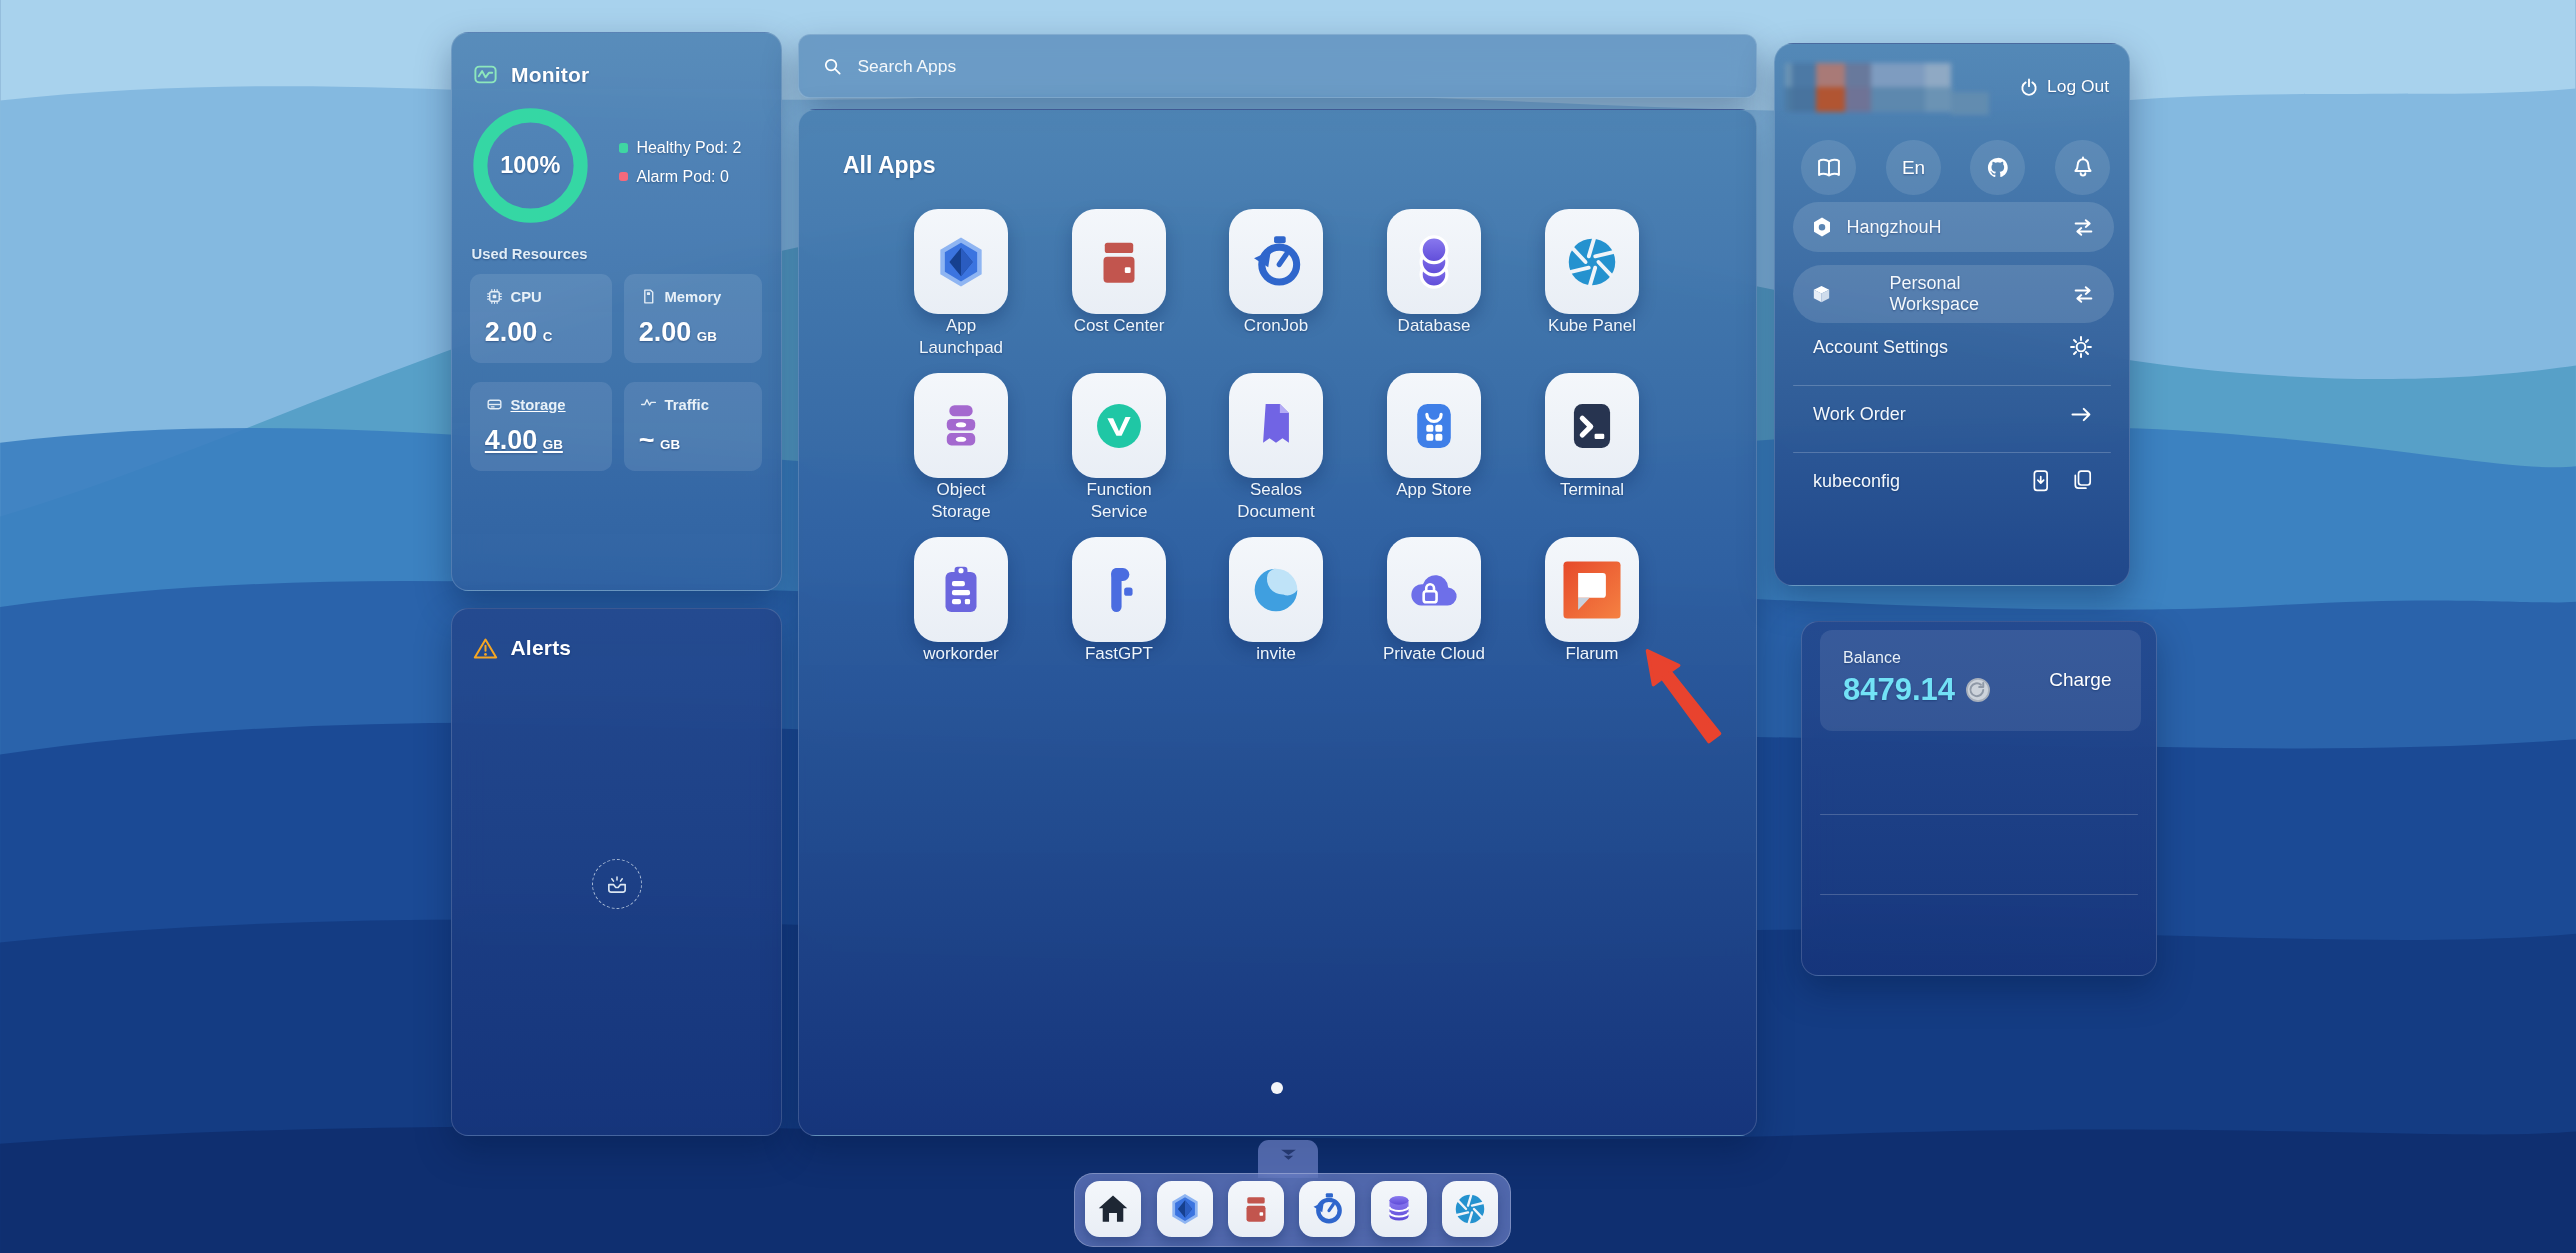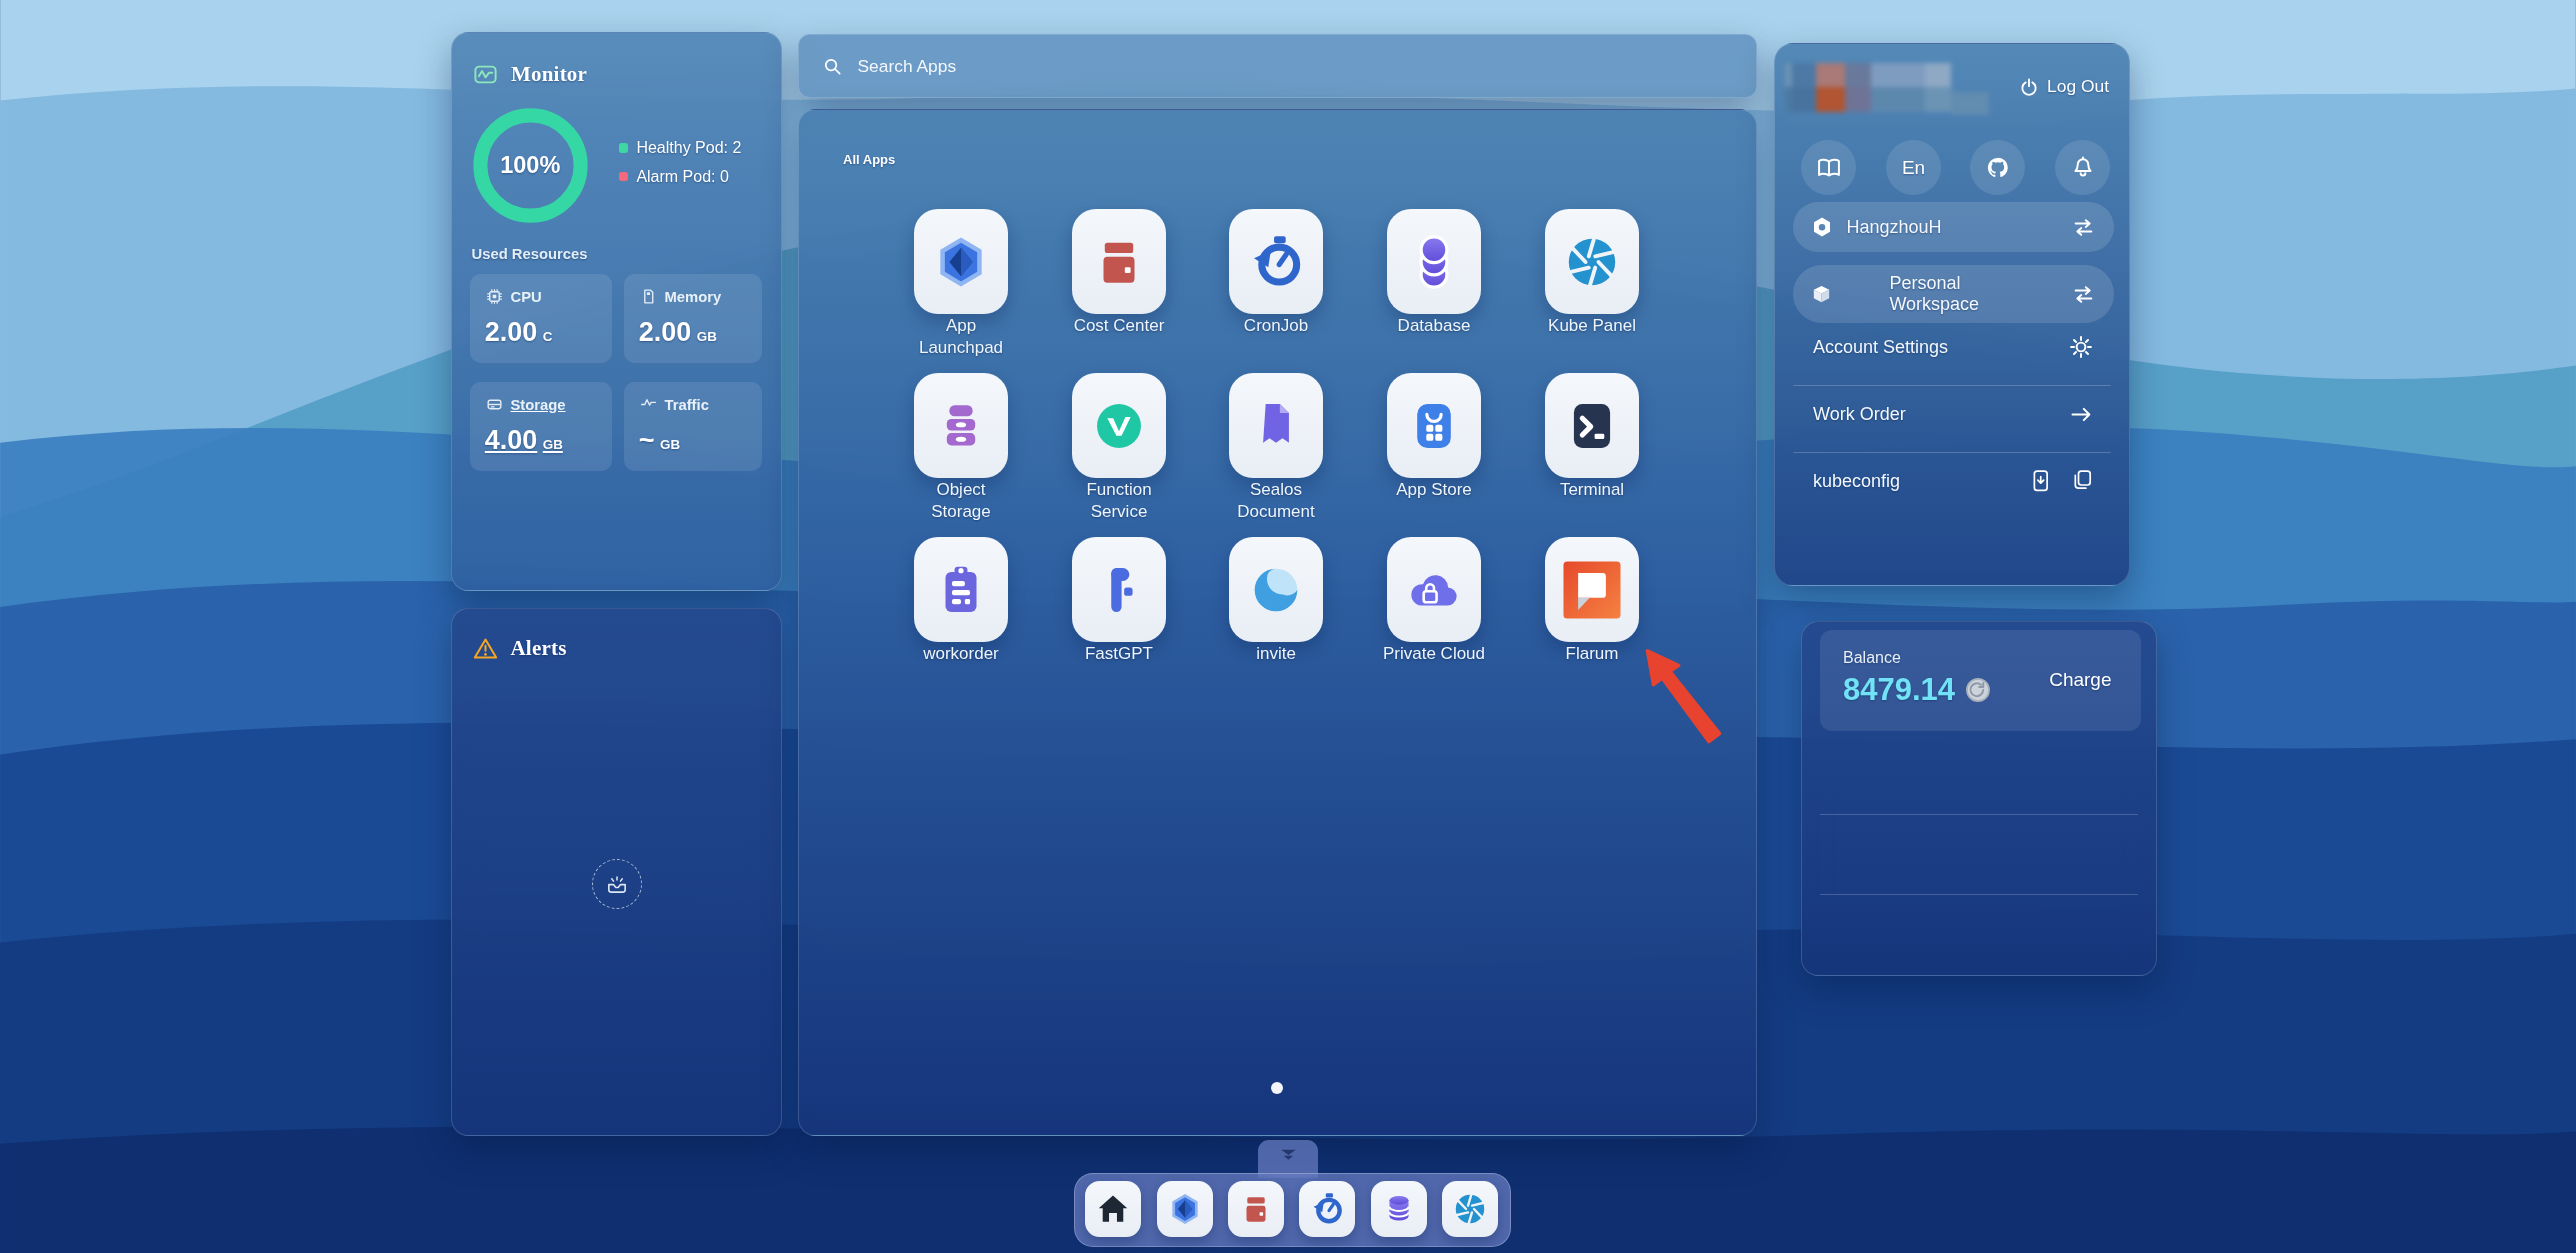--- a/index.html
+++ b/index.html
@@ -8,21 +8,21 @@
   .abs{position:absolute;}
   svg{display:block;}
   .panel{position:absolute;border-radius:17.4px;border:0.7px solid rgba(255,255,255,.16);
          box-shadow:0 14.8px 34px rgba(4,22,64,.35);backdrop-filter:blur(14.8px);}
   .glass-light{background:linear-gradient(180deg,rgba(82,134,182,.92),rgba(47,95,159,.90));}
   .glass-dark{background:linear-gradient(180deg,rgba(36,73,142,.92),rgba(22,53,123,.92));}
   .glass-tall{background:linear-gradient(180deg,rgba(74,128,177,.93) 0%,rgba(46,94,159,.93) 45%,rgba(22,53,123,.94) 100%);}
   .glass-user{background:linear-gradient(180deg,rgba(77,131,179,.93),rgba(30,67,134,.93));}
   .tshadow{text-shadow:0 0.7px 2px rgba(8,35,85,.45);}
   
-  .panel-title{font-size:21px;font-weight:600;letter-spacing:0.2px;font-family:Liberation Serif, serif;}
+  .panel-title{font-size:21px;font-weight:600;letter-spacing:0.2px;}
   .legend-row{display:flex;align-items:center;gap:8px;font-size:16px;}
   .legend-dot{width:9.4px;height:9.4px;border-radius:2.7px;flex:0 0 auto;}
   .res-card{position:absolute;background:rgba(255,255,255,.10);border-radius:10.7px;padding:13.4px 0 0 14.8px;box-sizing:border-box;}
   .res-head{display:flex;align-items:center;gap:6.7px;font-size:14.8px;font-weight:600;color:#e8f1f8;}
   .res-val{margin-top:10.7px;font-size:27px;font-weight:700;}
   .res-unit{font-size:13.4px;font-weight:700;margin-left:5.4px;}
   
   .app-cell{position:absolute;width:158px;text-align:center;cursor:pointer;}
   .app-tile{width:94px;height:105px;margin:0 auto;border-radius:24px;background:linear-gradient(180deg,#f4f7fb,#e9eef5);
             box-shadow:0 8px 17.4px rgba(8,30,80,.28);display:flex;align-items:center;justify-content:center;}
@@ -181,21 +181,21 @@
     <span style="margin-left:21.5px;">
       <svg width="23" height="23" viewBox="0 0 48 48">
           <circle cx="21" cy="21" r="11" stroke="#fff" stroke-width="3.6" fill="none"></circle>
           <line x1="29.5" y1="29.5" x2="39" y2="39" stroke="#fff" stroke-width="3.6" stroke-linecap="round"></line>
         </svg>
     </span>
     <input class="search" style="margin-left: 12px;" placeholder="Search Apps">
   </div>
 
   <section class="panel glass-tall" style="left:798px;top:109px;width:957px;height:1025px;">
-    <div class="abs tshadow" style="left:44px;top:42px;font-size:13px;font-weight:600;">All Apps</div>
+    <div class="abs tshadow" style="left:44px;top:42px;font-size:23px;font-weight:600;">All Apps</div>
   </section>
 
   <div class="app-cell" style="left:882px;top:209px;">
     <div class="app-tile">
       <svg width="62" height="62" viewBox="0 0 96 96">
           <polygon points="48,10 80,29 80,67 48,86 16,67 16,29" fill="#8fb5f2"></polygon>
           <polygon points="48,18 73,33 73,63 48,78 23,63 23,33" fill="#3b74e0"></polygon>
           <polygon points="48,26 66,48 48,70 30,48" fill="#16408f"></polygon>
           <polygon points="48,26 66,48 48,70" fill="#2a5cc0"></polygon>
         </svg>

